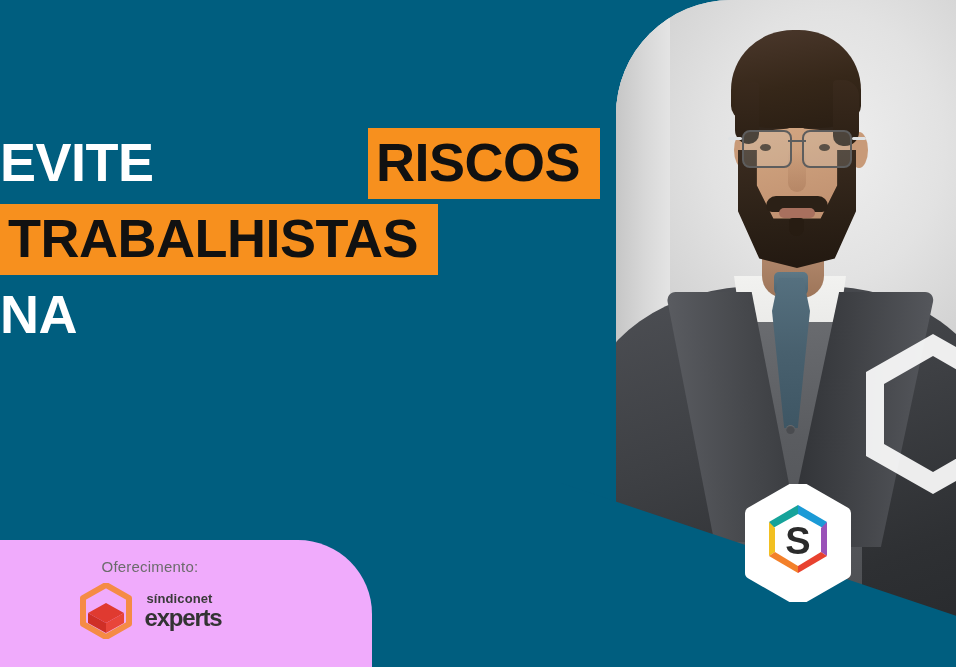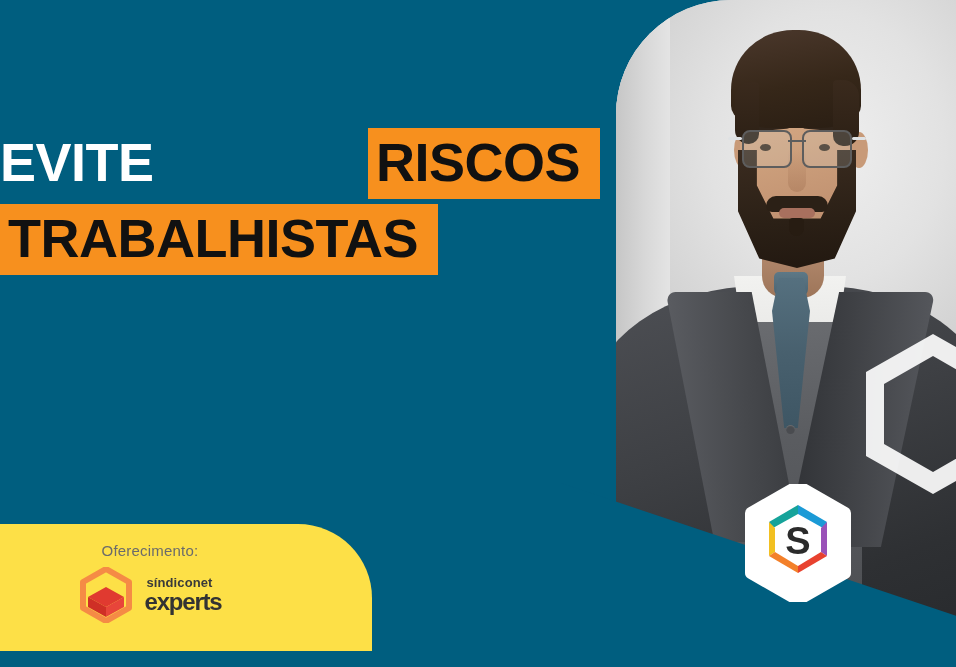--- a/index.html
+++ b/index.html
@@ -268,24 +268,24 @@
     color: #111111;
     background: #f7901e;
     padding: 7px 20px 9px 8px;
   }
   .gap { width: 7px; }
 
   
   .footer-panel {
     position: absolute;
     left: 0;
-    bottom: 16px;
+    bottom: 0;
     width: 372px;
     height: 127px;
-    background: #fde047;
+    background: #f0abfc;
     border-top-right-radius: 74px;
   }
   .footer-inner {
     position: absolute;
     left: 0; top: 0;
     width: 300px;
     text-align: center;
   }
   .offer-label {
     margin: 18px 0 8px 0;
@@ -397,20 +397,21 @@
       <span class="word white">EVITE</span>
       <span class="gap"></span>
       <span class="word hl">RISCOS</span>
     </div>
 
     <div class="hl-line">
       <span class="word hl">TRABALHISTAS</span>
     </div>
 
     <div class="hl-line">
+      <span class="word white">NA</span>
       <span class="gap"></span>
     </div>
 
 
   </div>
 
   <div class="footer-panel">
     <div class="footer-inner">
       <div class="offer-label">Oferecimento:</div>
 

